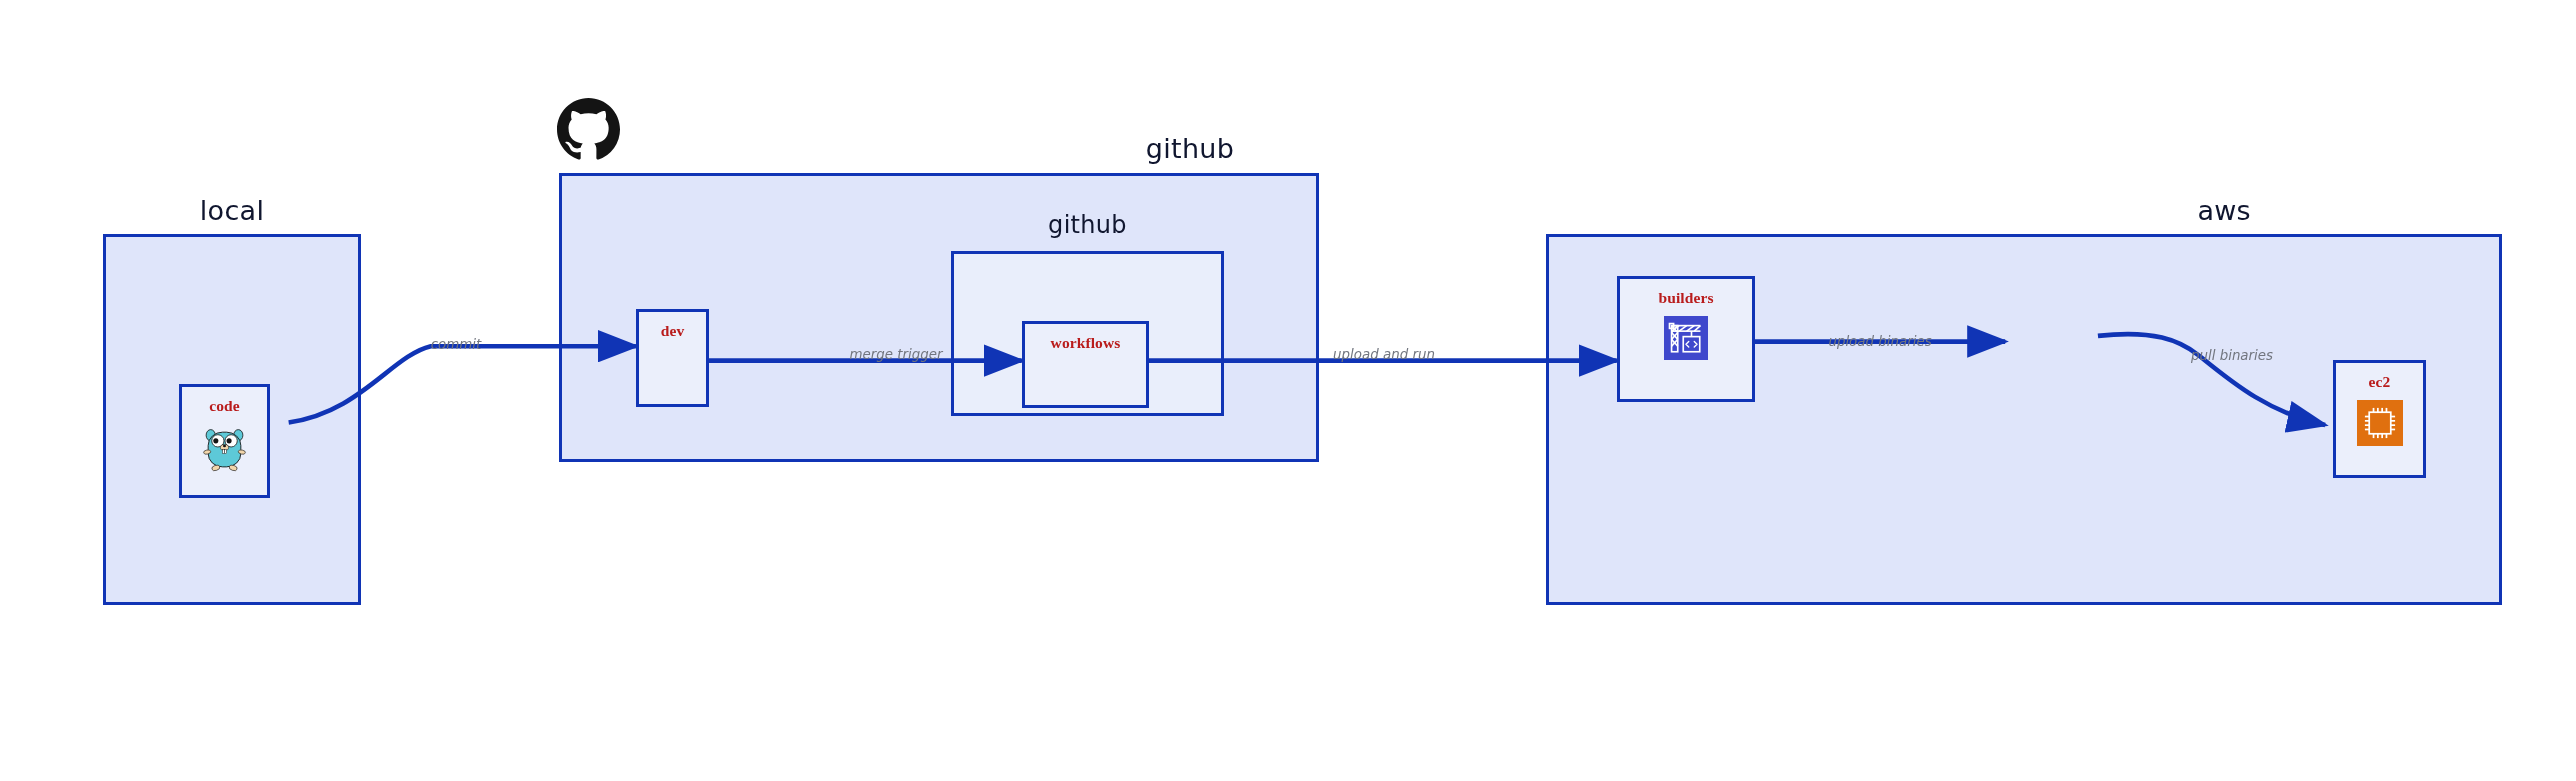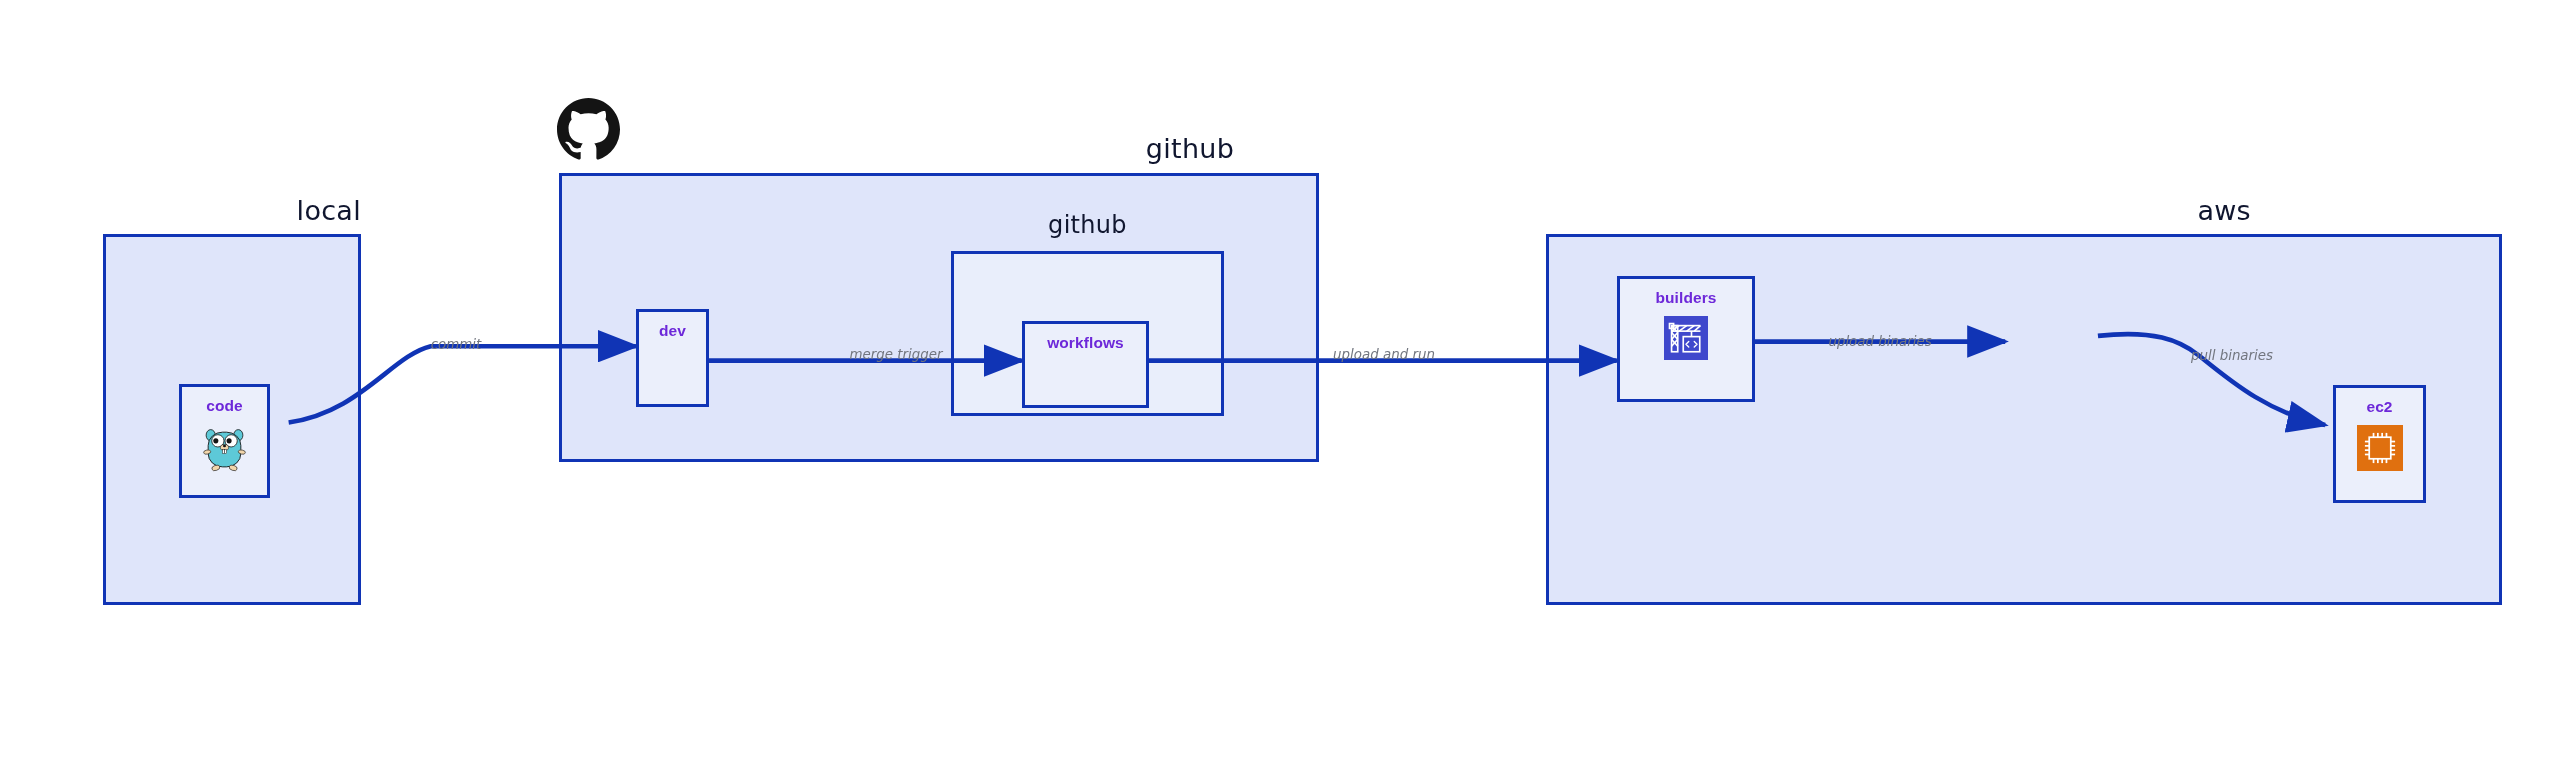--- a/index.html
+++ b/index.html
@@ -24,21 +24,21 @@
     border: 3.6px solid #1034b5;
     box-sizing: border-box;
   }
   .group-label {
     position: absolute;
     color: #10162f;
     font-size: 27px;
     font-weight: 400;
     letter-spacing: 0.3px;
     white-space: nowrap;
-    text-align: right;
+    text-align: center;
     font-family: "DejaVu Sans", sans-serif;
   }
   
   .subgroup {
     position: absolute;
     background: #e9eefb;
     border: 3.6px solid #1034b5;
     box-sizing: border-box;
   }
   
@@ -46,27 +46,27 @@
     position: absolute;
     background: #ebeffb;
     border: 3.1px solid #1034b5;
     box-sizing: border-box;
     display: flex;
     flex-direction: column;
     align-items: center;
     padding-top: 11.3px;
   }
   .node-label {
-    color: #6d28d9;
+    color: #b91c1c;
     font-size: 15.5px;
     font-weight: 700;
     letter-spacing: 0.1px;
     white-space: nowrap;
     line-height: 1;
-    font-family: Liberation Sans, sans-serif;
+    font-family: Liberation Serif, serif;
   }
   .node-icon {
     margin-top: 10.3px;
     display: block;
   }
   
   .edge-label {
     position: absolute;
     color: #72767f;
     font-size: 13.4px;
@@ -239,21 +239,21 @@
         </g>
         <g fill="none" stroke="#ffffff" stroke-width="2" stroke-linecap="round" stroke-linejoin="round">
           <polyline points="36,37 32,41 36,45"></polyline>
           <polyline points="44,37 48,41 44,45"></polyline>
         </g>
       </svg>
     </span>
   </div>
 
 
-  <div class="node" style="left:2333px; top:385px; width:93px; height:118px; z-index:5;">
+  <div class="node" style="left:2333px; top:360px; width:93px; height:118px; z-index:5;">
     <span class="node-label">ec2</span>
     <span class="node-icon">
       <svg width="46" height="46" viewBox="0 0 64 64" xmlns="http://www.w3.org/2000/svg">
         <rect x="0" y="0" width="64" height="64" fill="#e0700f"></rect>
         <g stroke="#ffffff" stroke-width="2.4" fill="none">
           <rect x="17" y="17" width="30" height="30"></rect>
         </g>
         <g stroke="#ffffff" stroke-width="2.4" stroke-linecap="butt">
 
           <line x1="23" y1="11" x2="23" y2="17"></line>

